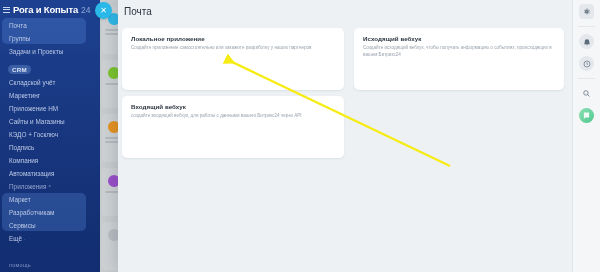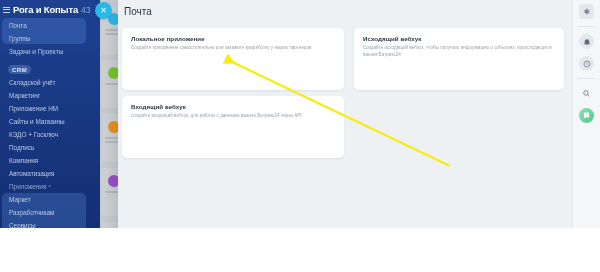--- a/index.html
+++ b/index.html
@@ -6,21 +6,21 @@
     margin: 0;
     padding: 0;
     background: #ffffff;
   }
   body {
     font-family: "Liberation Sans", sans-serif;
   }
   #screen {
     position: relative;
     width: 600px;
-    height: 228px;
+    height: 272px;
     overflow: hidden;
     background: #edf1f4;
   }
 
   
   #sidebar {
     position: absolute;
     left: 0; top: 0;
     width: 100px;
     height: 272px;
@@ -275,21 +275,21 @@
 
   <div id="sidebar">
 
     <div class="sb-header">
       <span class="burger">
           <i></i>
           <i></i>
           <i></i>
         </span>
       <span class="sb-title">Рога и Копыта</span>
-      <span class="sb-badge24">43</span>
+      <span class="sb-badge24">24</span>
     </div>
 
     <div class="sb-list" style="position:relative;">
       <div class="sb-hl" id="hl-top"></div>
       <div class="sb-item">Почта</div>
       <div class="sb-item">Группы</div>
       <div class="sb-item">Задачи и Проекты</div>
       <div class="sb-crm">CRM</div>
       <div class="sb-item">Складской учёт</div>
       <div class="sb-item">Маркетинг</div>

